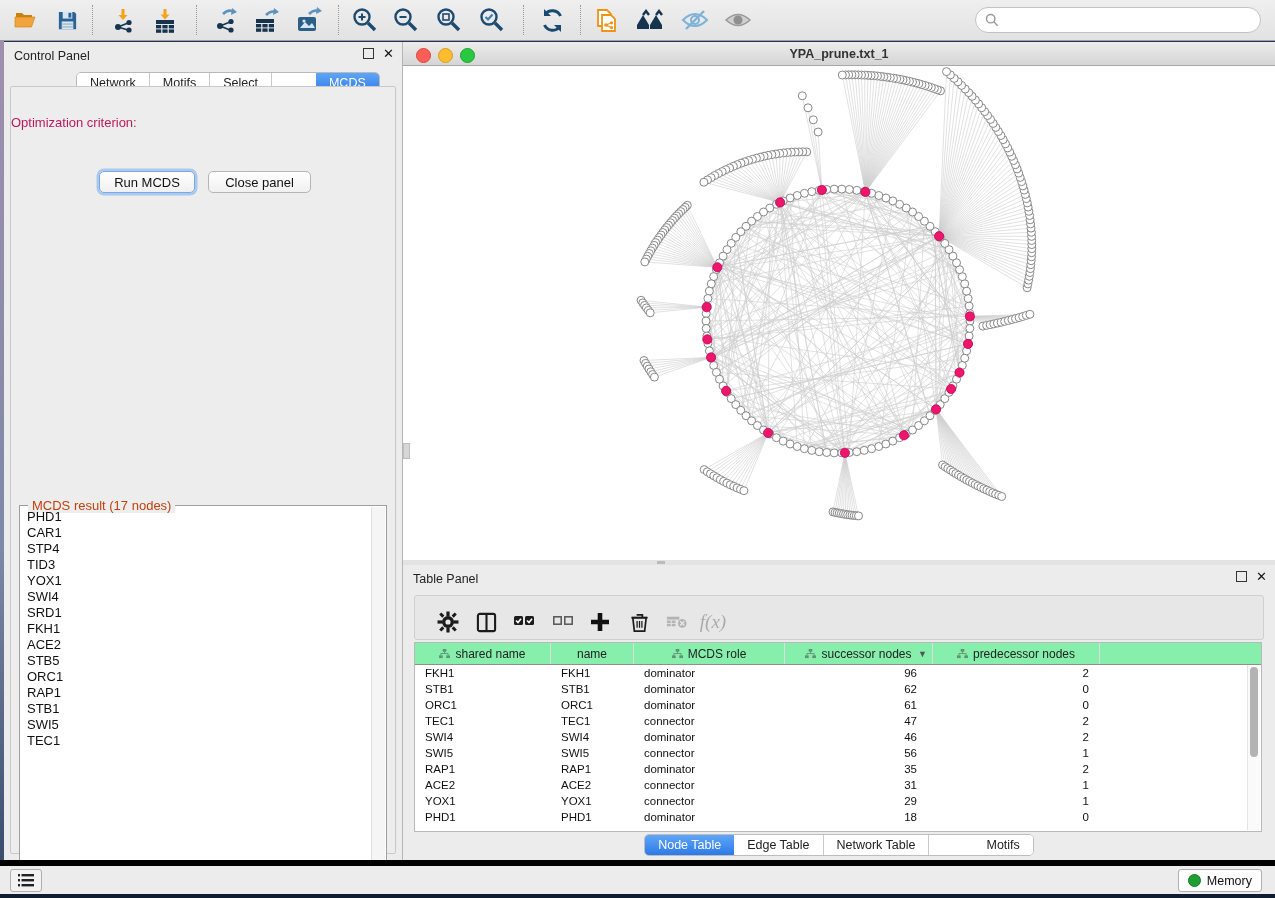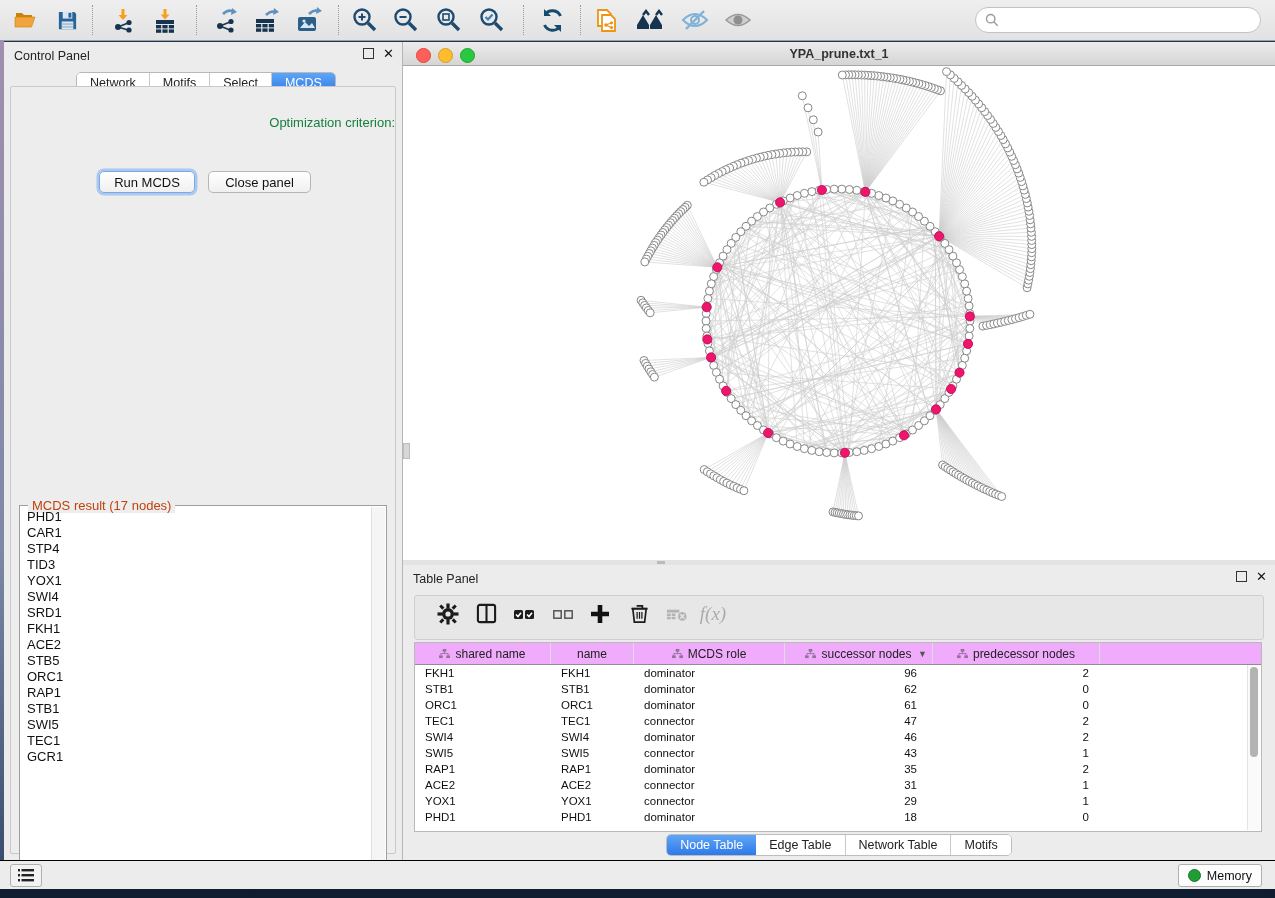--- a/index.html
+++ b/index.html
@@ -18,24 +18,24 @@
                border:1px solid #c2c2c2;border-radius:13px;display:flex;align-items:center;padding-left:9px;box-sizing:border-box;}
   #search-wrap input{border:none;outline:none;flex:1;font-size:12px;background:transparent;margin-left:5px;}
   
   #control-panel{left:4px;top:42px;width:398px;height:818px;background:#ececec;border-right:1px solid #b5b5b5;}
   .panel-title{position:absolute;left:10px;top:7px;font-size:12.5px;color:#222;}
   .win-icons{position:absolute;right:8px;top:6px;display:flex;gap:9px;align-items:center;}
   .float-ico{width:9px;height:9px;border:1.5px solid #333;display:inline-block;}
   .close-ico{font-size:13px;font-weight:bold;color:#111;line-height:9px;}
   #cp-tabs{position:absolute;left:72px;top:30px;display:flex;border:1px solid #b9b9b9;border-radius:5px;overflow:hidden;background:#fff;}
   .seg-tab{padding:3px 13px;font-size:12.5px;color:#222;background:#fff;border-right:1px solid #c9c9c9;}
-  .seg-tab:last-child{border-right:none;}
+  .seg-tab:last-child{border-right:none;margin-left:44px;}
   .seg-tab.active{background:linear-gradient(180deg,#5fa5f6,#2d7ae8);color:#fff;border-right:none;}
   #cp-inner{position:absolute;left:6px;top:44px;width:384px;height:766px;background:#ededed;border:1px solid #c9c9c9;border-radius:2px;}
-  #opt-label{position:absolute;left:0;top:28px;width:100%;text-align:right;font-size:13px;color:#15803d;}
+  #opt-label{position:absolute;left:0;top:28px;width:100%;text-align:left;font-size:13px;color:#be185d;}
   #opt-select{position:absolute;left:38px;top:48px;width:310px;height:22px;background:#fff;border:1px solid #b4b4b4;
               border-radius:4px;font-size:12.5px;color:#111;display:flex;align-items:center;padding-left:8px;box-sizing:border-box;}
   #opt-stepper{position:absolute;right:1px;top:1px;width:19px;height:18px;border-radius:3px;
                background:linear-gradient(180deg,#6aabf7,#2d75e3);color:#fff;font-size:7px;line-height:8px;
                display:flex;flex-direction:column;align-items:center;justify-content:center;}
   .cp-btn{position:absolute;top:84px;height:22px;background:linear-gradient(180deg,#ffffff,#f0f0f0);
           border:1px solid #b5b5b5;border-radius:5px;font-size:13px;color:#111;
           display:flex;align-items:center;justify-content:center;font-family:inherit;}
   #run-btn{left:88px;width:96px;border-color:#76a9e8;box-shadow:0 0 0 2.5px rgba(120,170,240,.55);}
   #closep-btn{left:197px;width:103px;}
@@ -52,39 +52,39 @@
   #net-title{position:absolute;width:100%;text-align:center;top:5px;font-size:12.5px;font-weight:bold;color:#333;}
   #net-canvas{position:absolute;left:0;top:24px;width:872px;height:494px;background:#fff;}
   
   #hsplit{left:403px;top:560px;width:872px;height:5px;background:#e3e3e3;}
   #hsplit-grip{position:absolute;left:254px;top:1px;width:8px;height:3px;background:#bbb;}
   #vsplit-grip{left:403px;top:443px;width:5px;height:14px;background:#d7d7d7;border:1px solid #bdbdbd;}
   
   #table-panel{left:403px;top:565px;width:872px;height:295px;background:#ececec;}
   #tp-toolbar{position:absolute;left:11px;top:30px;width:848px;height:43px;background:#e7e7e7;
               border:1px solid #cfcfcf;border-radius:3px;}
-  .tp-ico{position:absolute;top:7px;width:30px;height:30px;display:flex;align-items:flex-start;justify-content:center;}
+  .tp-ico{position:absolute;top:7px;width:30px;height:30px;display:flex;align-items:flex-end;justify-content:center;}
   #fx-label{font-size:19px;font-style:italic;color:#aaa;font-family:"Liberation Serif","DejaVu Serif",serif;}
   #node-table{position:absolute;left:11px;top:77px;width:848px;height:190px;background:#fff;border:1px solid #b9b9b9;box-sizing:border-box;overflow:hidden;}
-  #thead{display:flex;height:21px;background:#f0abfc;border-bottom:1px solid #8f8f8f;font-size:12px;color:#222;}
+  #thead{display:flex;height:21px;background:#86efac;border-bottom:1px solid #8f8f8f;font-size:12px;color:#222;}
   .th{display:flex;align-items:center;justify-content:center;gap:5px;border-right:1px solid #ddd;box-sizing:border-box;position:relative;}
   .hier-icon{width:11px;height:10px;opacity:.55;}
   .th .chev{font-size:9px;color:#555;position:absolute;right:5px;}
   .c0{width:136px;} .c1{width:83px;} .c2{width:151px;} .c3{width:148px;} .c4{width:167px;} .cfill{flex:1;border-right:none;}
   .trow{display:flex;height:16px;font-size:11.5px;color:#111;align-items:center;}
   .trow .tcell{box-sizing:border-box;}
   .trow .c0,.trow .c1,.trow .c2{padding-left:10px;}
   .trow .c3{text-align:right;padding-right:16px;}
   .trow .c4{text-align:right;padding-right:11px;}
   #tscroll{position:absolute;top:22px;right:1px;width:12px;bottom:1px;background:#fafafa;border-left:1px solid #e4e4e4;}
   #tthumb{position:absolute;left:2px;top:2px;width:8px;height:90px;background:#b3b3b3;border-radius:4px;}
   #tp-tabs{position:absolute;left:0;top:269px;width:100%;display:flex;justify-content:center;}
   #tp-tabs-inner{display:flex;border:1px solid #bdbdbd;border-radius:5px;overflow:hidden;background:#fff;}
   
-  #status-bar{left:0;top:860px;width:1275px;height:28px;background:#ececec;border-top:1px solid #000000;}
+  #status-bar{left:0;top:860px;width:1275px;height:28px;background:#ececec;border-top:6px solid #000000;}
   #list-btn{position:absolute;left:10px;top:3px;width:30px;height:21px;border:1px solid #b0b0b0;border-radius:3px;
             background:#f2f2f2;display:flex;align-items:center;justify-content:center;}
   #memory-btn{position:absolute;right:13px;top:3px;height:21px;border:1px solid #b0b0b0;border-radius:3px;background:#fdfdfd;
               display:flex;align-items:center;gap:6px;padding:0 9px;font-size:12.5px;color:#111;}
   #memory-dot{width:11px;height:11px;border-radius:50%;background:#1e9e33;border:1px solid #157a26;}
   svg{display:block;}
 </style>
 </head>
 <body>
 
@@ -279,21 +279,20 @@
           <div class="mcds-item">SWI4</div>
           <div class="mcds-item">SRD1</div>
           <div class="mcds-item">FKH1</div>
           <div class="mcds-item">ACE2</div>
           <div class="mcds-item">STB5</div>
           <div class="mcds-item">ORC1</div>
           <div class="mcds-item">RAP1</div>
           <div class="mcds-item">STB1</div>
           <div class="mcds-item">SWI5</div>
           <div class="mcds-item">TEC1</div>
-          <div class="mcds-item">GCR1</div>
         </div>
       <div id="mcds-scroll"></div>
     </div>
   </div>
 </div>
 
 <div id="net-window" class="abs">
   <div id="net-titlebar">
     <span class="tl" style="left:13px;background:#ff5f57;border:1px solid #e0443e;"></span>
     <span class="tl" style="left:35px;background:#febc2e;border:1px solid #d99e22;"></span>
@@ -1324,21 +1323,21 @@
           <div class="tcell c1">SWI4</div>
           <div class="tcell c2">dominator</div>
           <div class="tcell c3">46</div>
           <div class="tcell c4">2</div>
           <div class="tcell cfill"></div>
         </div>
         <div class="trow">
           <div class="tcell c0">SWI5</div>
           <div class="tcell c1">SWI5</div>
           <div class="tcell c2">connector</div>
-          <div class="tcell c3">43</div>
+          <div class="tcell c3">56</div>
           <div class="tcell c4">1</div>
           <div class="tcell cfill"></div>
         </div>
         <div class="trow">
           <div class="tcell c0">RAP1</div>
           <div class="tcell c1">RAP1</div>
           <div class="tcell c2">dominator</div>
           <div class="tcell c3">35</div>
           <div class="tcell c4">2</div>
           <div class="tcell cfill"></div>

